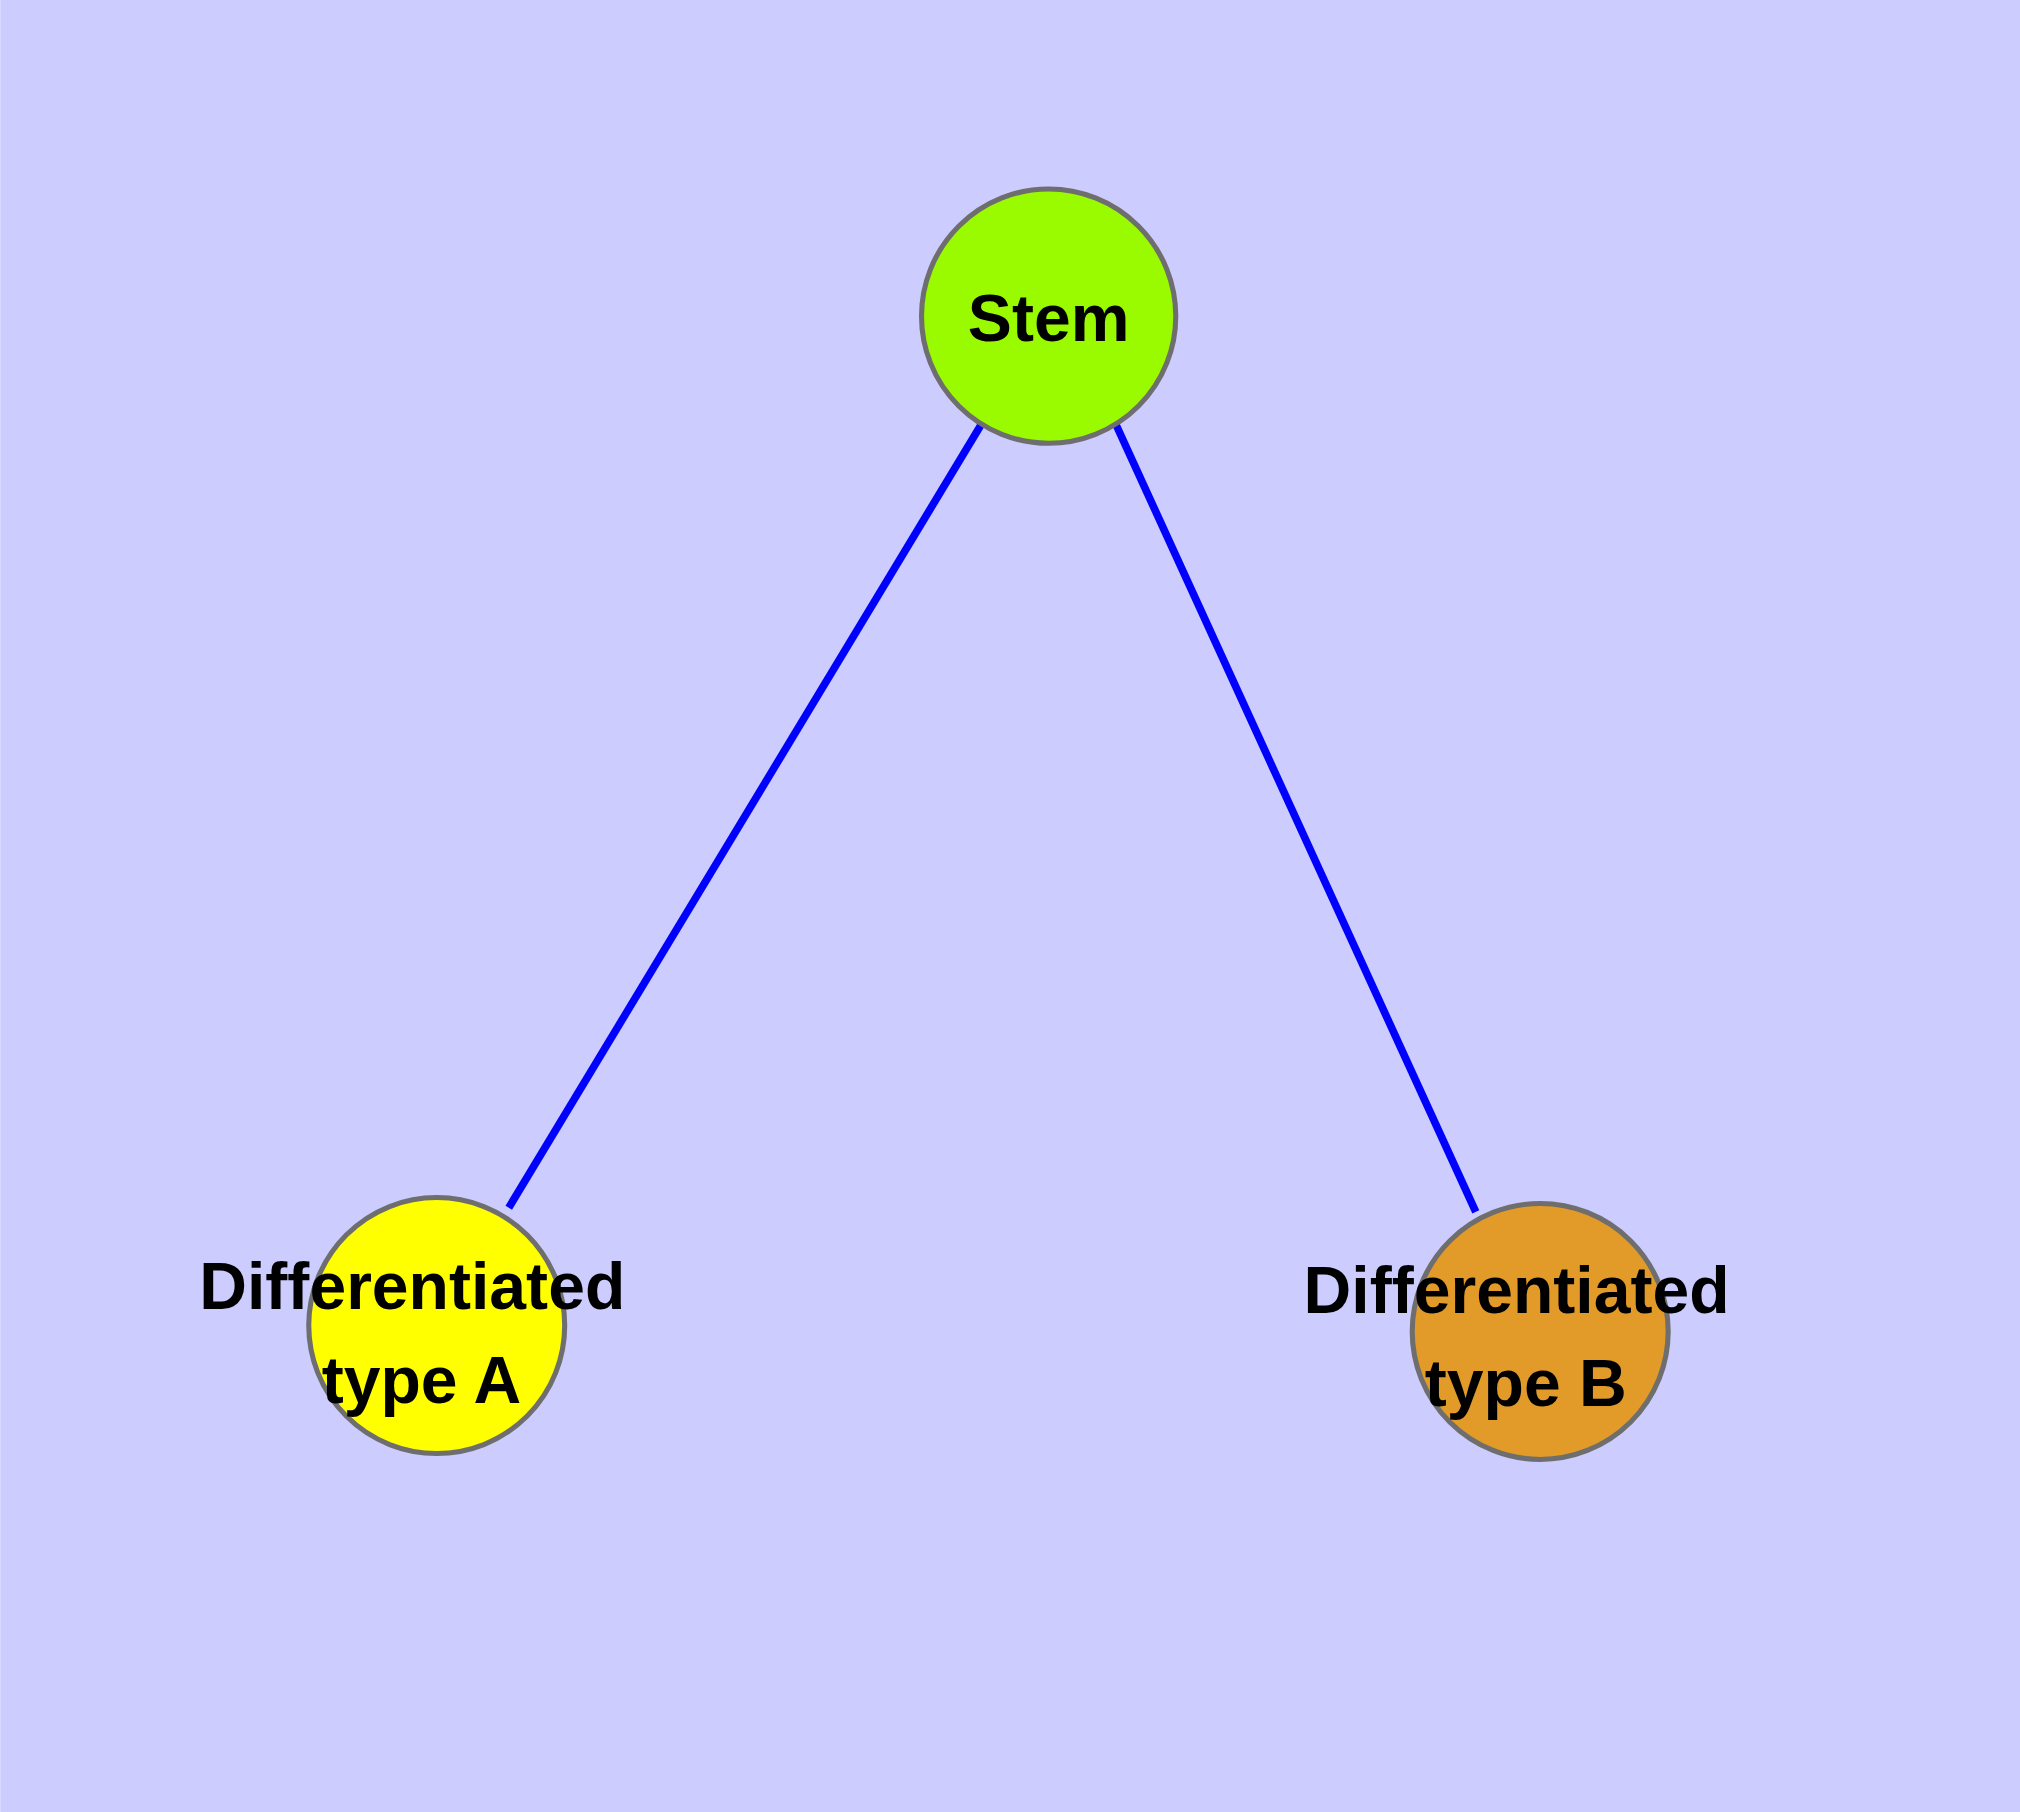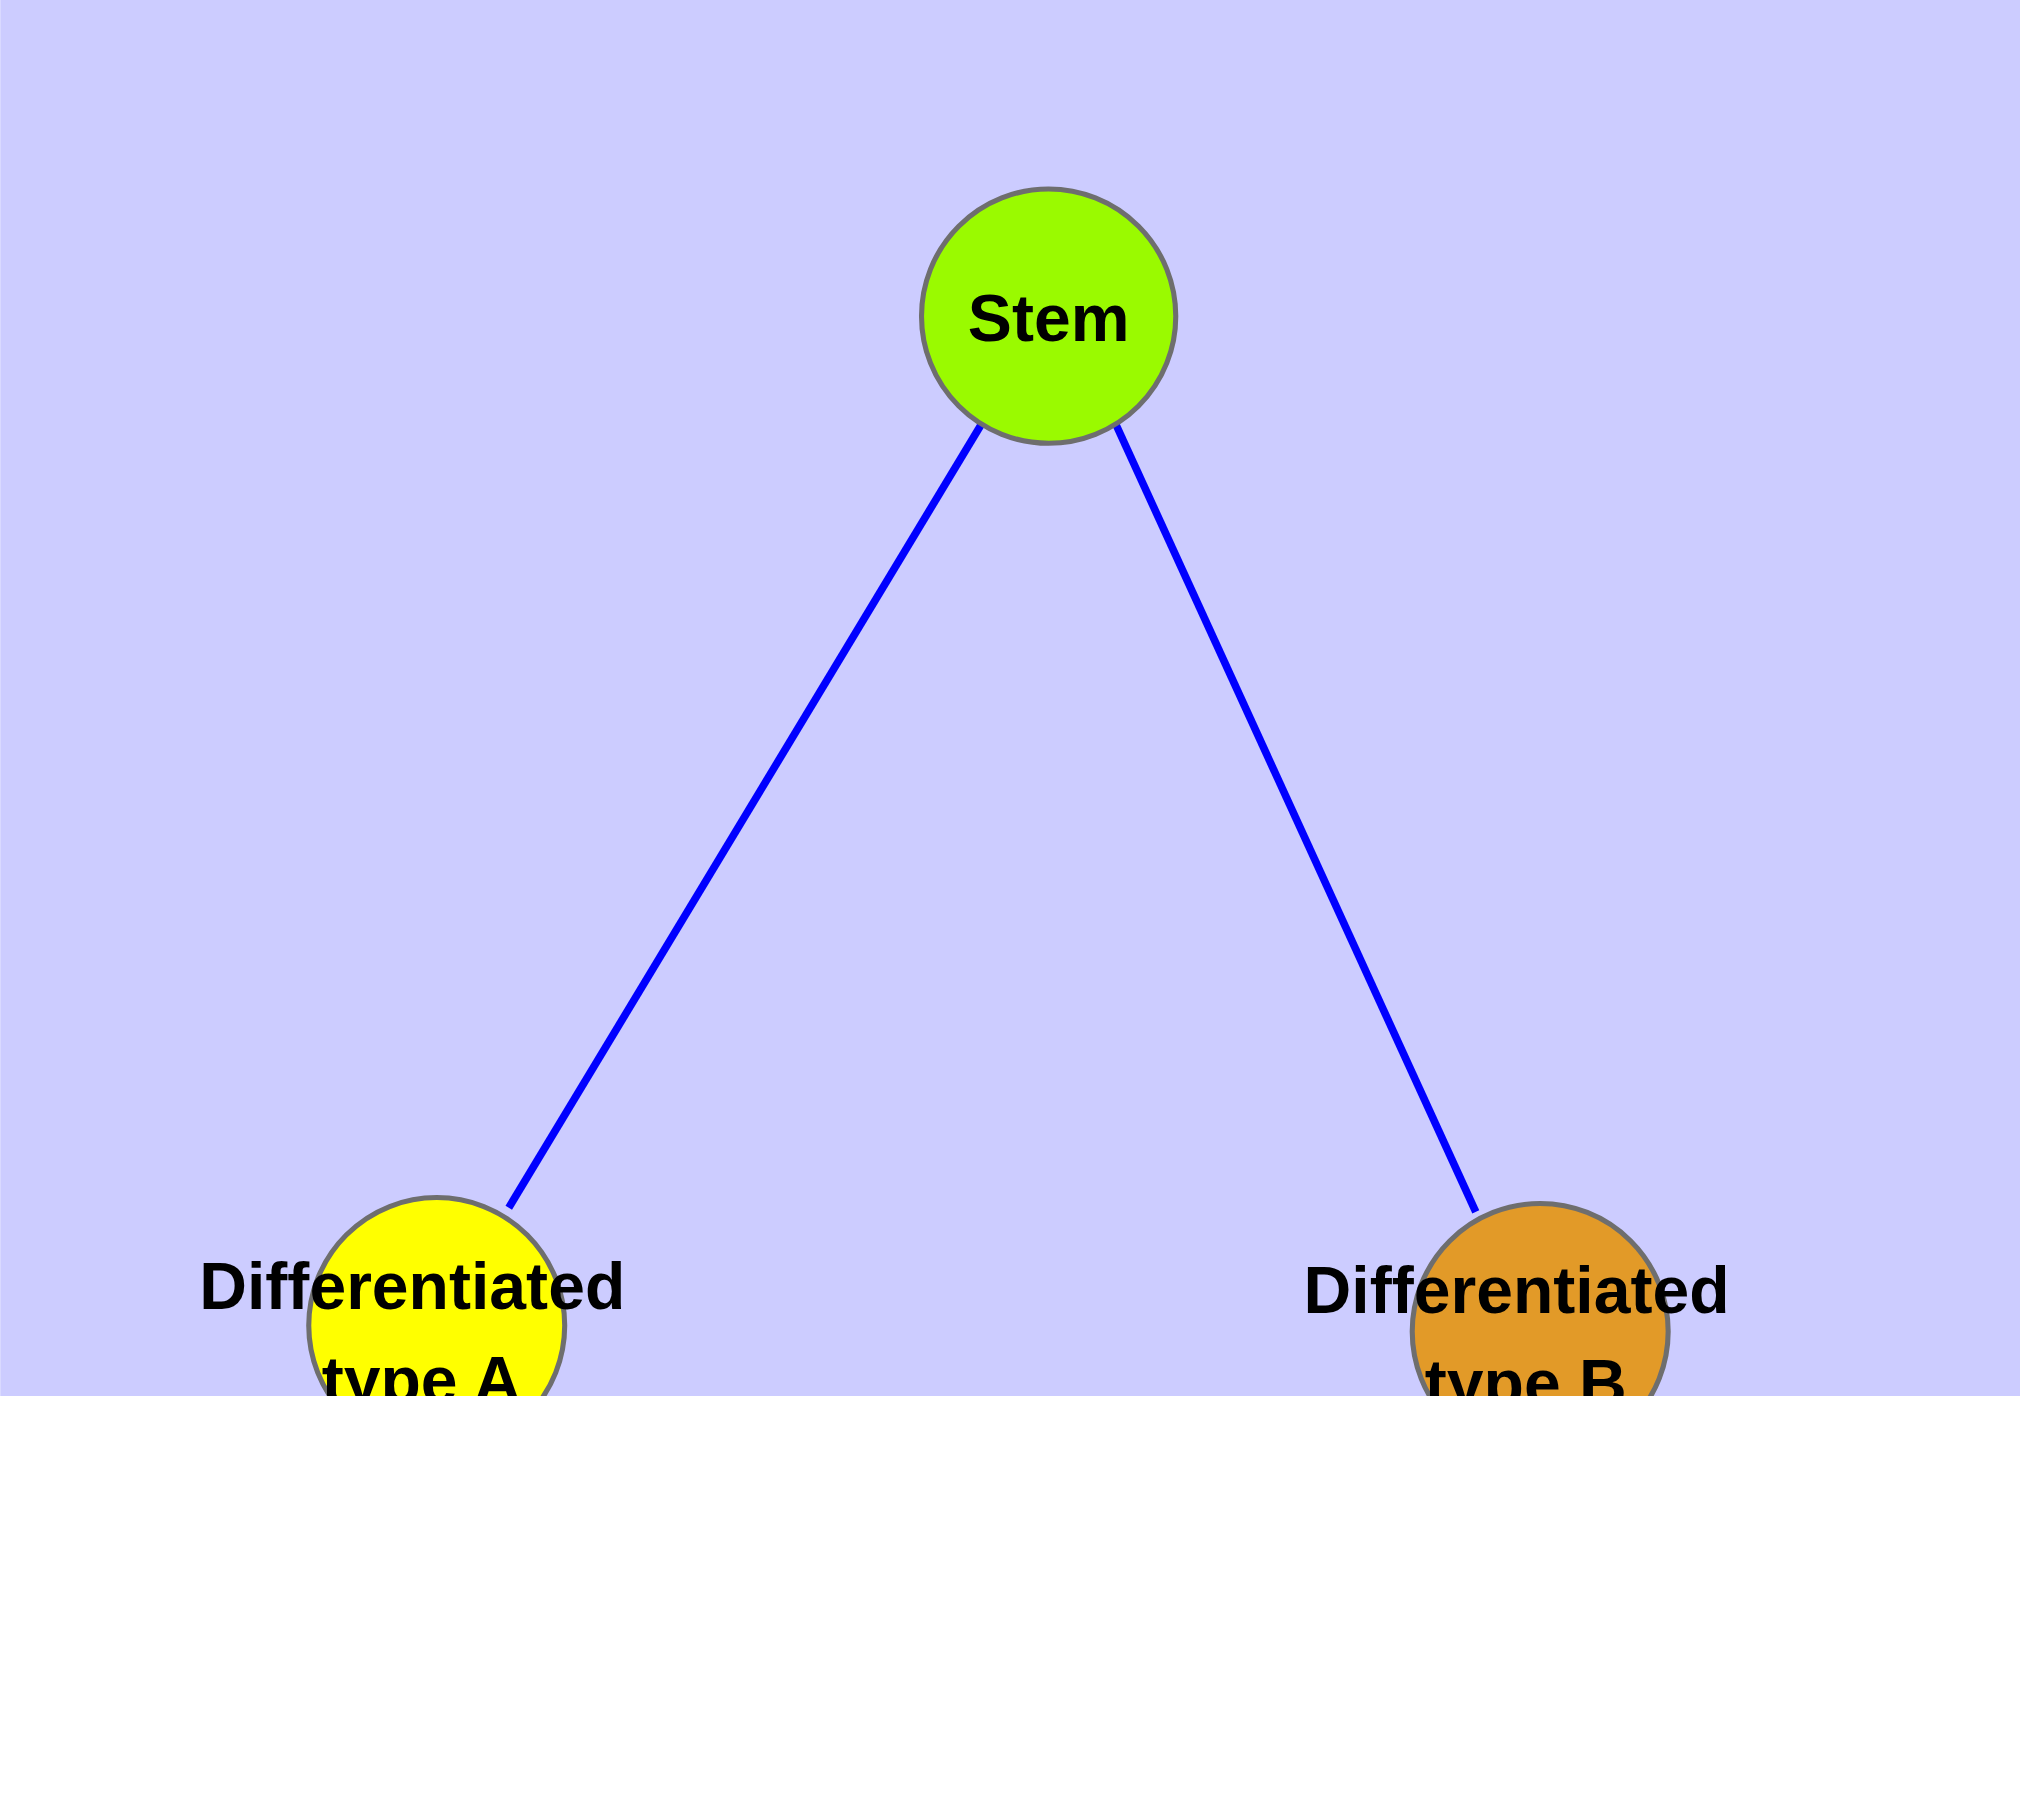--- a/index.html
+++ b/index.html
@@ -31,21 +31,21 @@
     dominant-baseline: auto;
     paint-order: normal;
   }
   .edge-line {
     stroke-linecap: butt;
   }
 </style>
 </head>
 <body>
 
-<div id="canvas-root" style="width: 2021px; height: 1396px; text-align: center;">
+<div id="canvas-root" style="width: 2021px; height: 1812px; text-align: center;">
   <svg id="graph-svg" viewBox="0 0 2384 2138" xmlns="http://www.w3.org/2000/svg" style="width: 2021px; height: 1812px;">
 
     <rect id="bg-rect" x="0" y="0" width="2384" height="2138" fill="#ccccff"></rect>
 
     <g id="edges-group">
       <line class="edge-line" id="edge-stem-diff-a" x1="1158" y1="500" x2="600" y2="1425" stroke="#0000ff" stroke-width="9"></line>
       <line class="edge-line" id="edge-stem-diff-b" x1="1316" y1="500" x2="1741" y2="1430" stroke="#0000ff" stroke-width="9"></line>
     </g>
 
     <g id="nodes-group">

